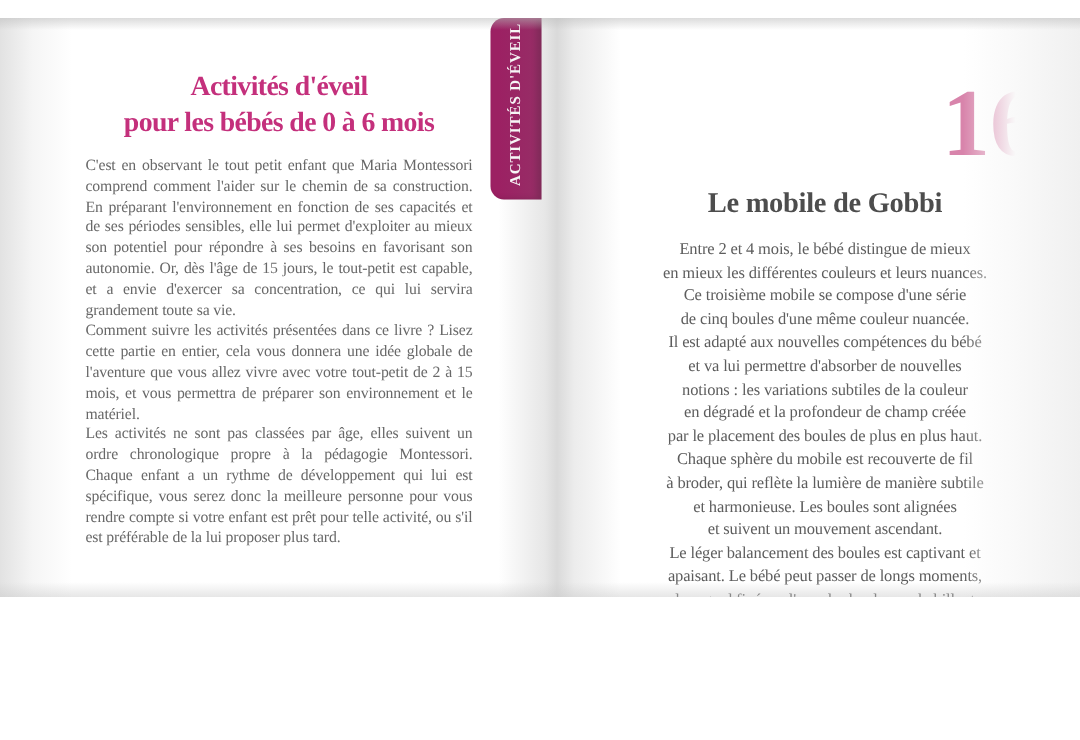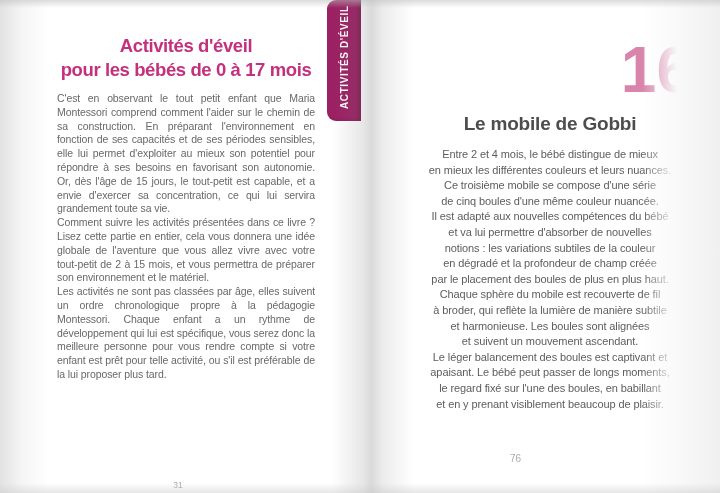--- a/index.html
+++ b/index.html
@@ -3,24 +3,25 @@
 <meta charset="utf-8">
 <style>
   html, body {
     margin: 0;
     padding: 0;
     background: #ffffff;
   }
   .spread {
     position: relative;
     width: 720px;
-    height: 493px;
+    height: 386px;
     background: #ffffff;
     overflow: hidden;
-    font-family: Liberation Sans, sans-serif;
+    font-family: Liberation Serif, serif;
+    margin-top: 12px;
   }
   
   .edge-left {
     position: absolute; left: 0; top: 0; bottom: 0; width: 48px;
     background: linear-gradient(to right, #e2e2e2 0%, #f5f5f5 45%, rgba(255,255,255,0) 100%);
     pointer-events: none;
   }
   .edge-right {
     position: absolute; right: 0; top: 0; bottom: 0; width: 78px;
     background: linear-gradient(to left, #f0f0f0 0%, #f9f9f9 55%, rgba(255,255,255,0) 100%);
@@ -136,21 +137,21 @@
   }
 </style>
 </head>
 <body>
 
 <div class="spread">
 
   <div>
     <div class="left-title">
       <div>Activités d'éveil</div>
-      <div>pour les bébés de 0 à 17 mois</div>
+      <div>pour les bébés de 0 à 6 mois</div>
     </div>
     <div class="left-body">
       <p>C'est en observant le tout petit enfant que Maria Montessori comprend comment l'aider sur le chemin de sa construction. En préparant l'environnement en fonction de ses capacités et de ses périodes sensibles, elle lui permet d'exploiter au mieux son potentiel pour répondre à ses besoins en favorisant son autonomie. Or, dès l'âge de 15 jours, le tout-petit est capable, et a envie d'exercer sa concentration, ce qui lui servira grandement toute sa vie.</p>
       <p>Comment suivre les activités présentées dans ce livre ? Lisez cette partie en entier, cela vous donnera une idée globale de l'aventure que vous allez vivre avec votre tout-petit de 2 à 15 mois, et vous permettra de préparer son environnement et le matériel.</p>
       <p>Les activités ne sont pas classées par âge, elles suivent un ordre chronologique propre à la pédagogie Montessori. Chaque enfant a un rythme de développement qui lui est spécifique, vous serez donc la meilleure personne pour vous rendre compte si votre enfant est prêt pour telle activité, ou s'il est préférable de la lui proposer plus tard.</p>
     </div>
     <div class="left-folio">31</div>
   </div>
 
   <div class="section-tab">

